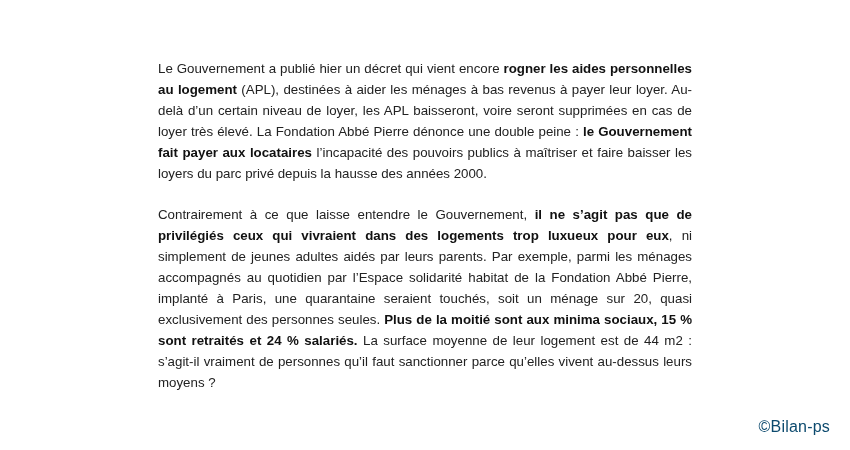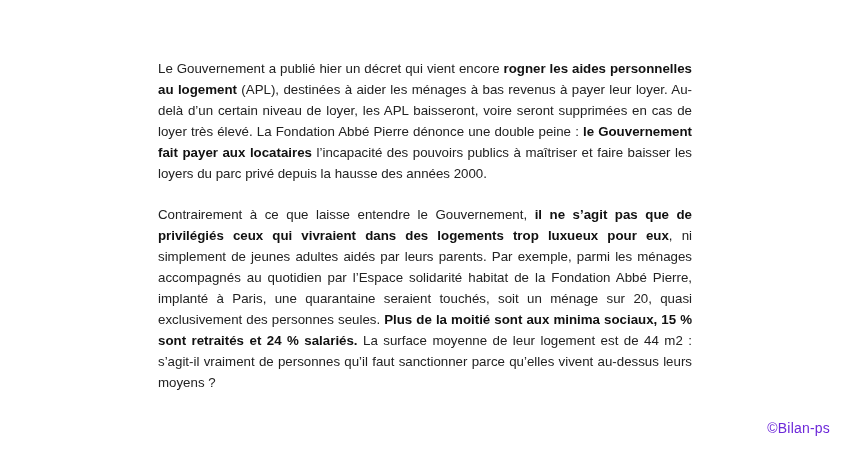--- a/index.html
+++ b/index.html
@@ -41,22 +41,22 @@
     margin-bottom: 8px;
   }
   .bold {
     font-weight: bold;
     color: #111111;
   }
   .watermark {
     position: absolute;
     right: 20px;
     bottom: 14px;
-    font-size: 14px;
-    color: #6d28d9;
+    font-size: 16px;
+    color: #0c4a6e;
     font-family: "Liberation Sans", sans-serif;
     letter-spacing: 0.2px;
     user-select: none;
   }
 </style>
 </head>
 <body>
 
 <div class="page">
   <div class="article">

